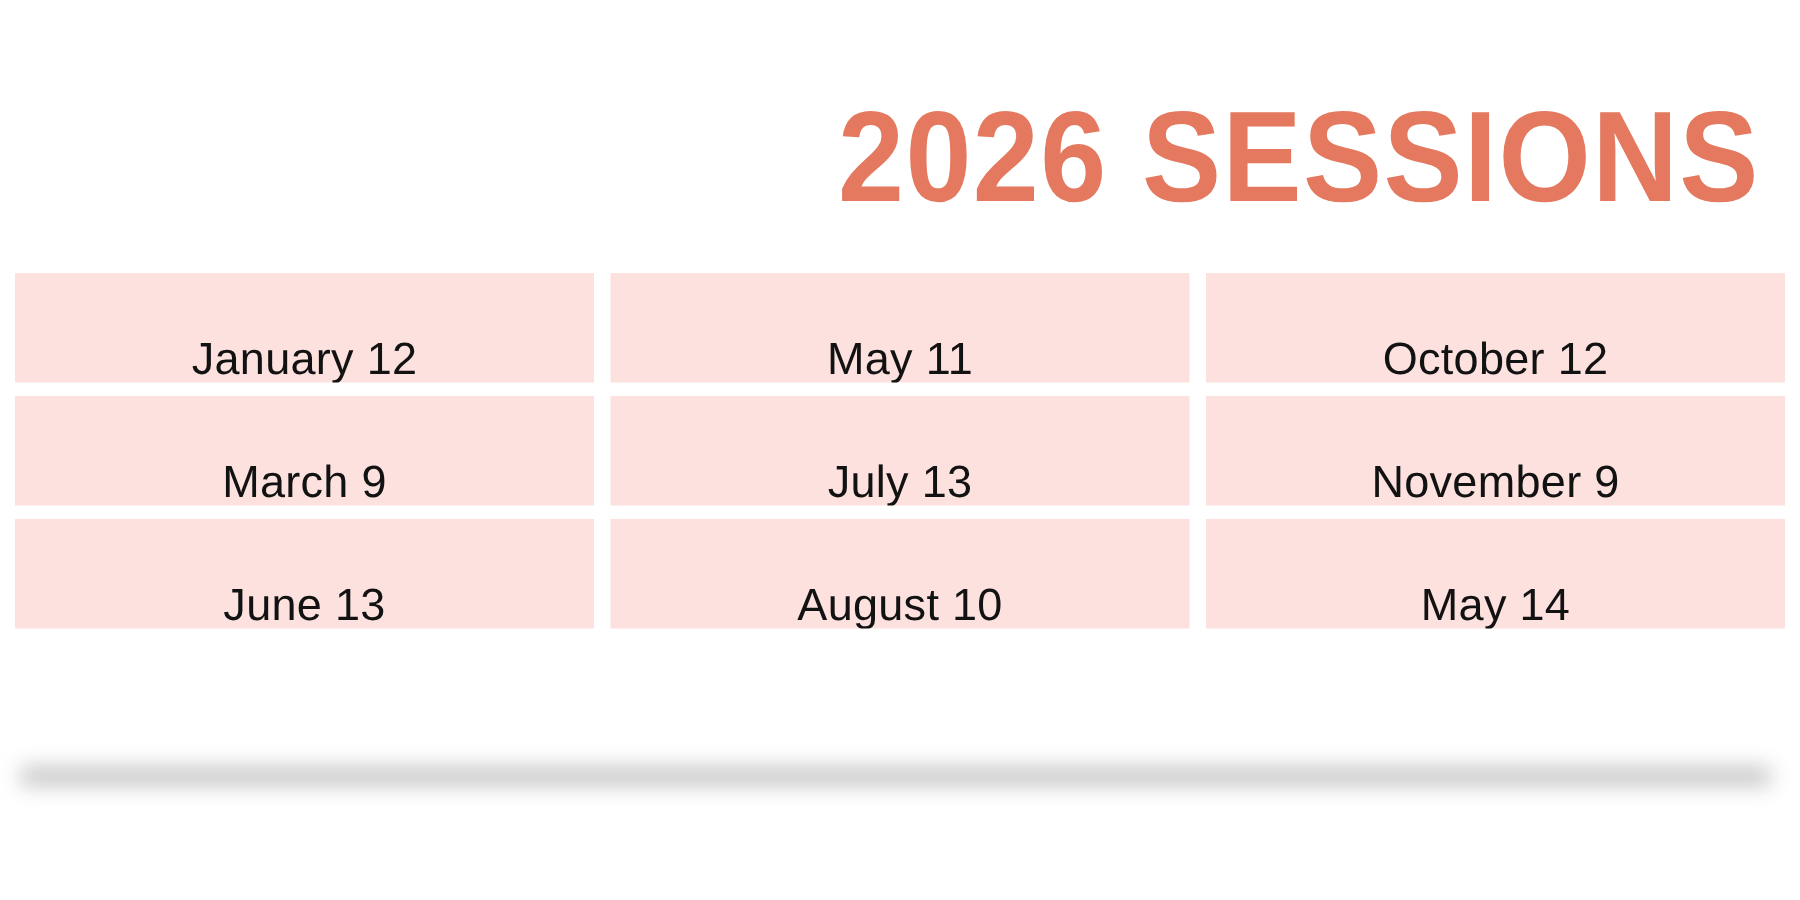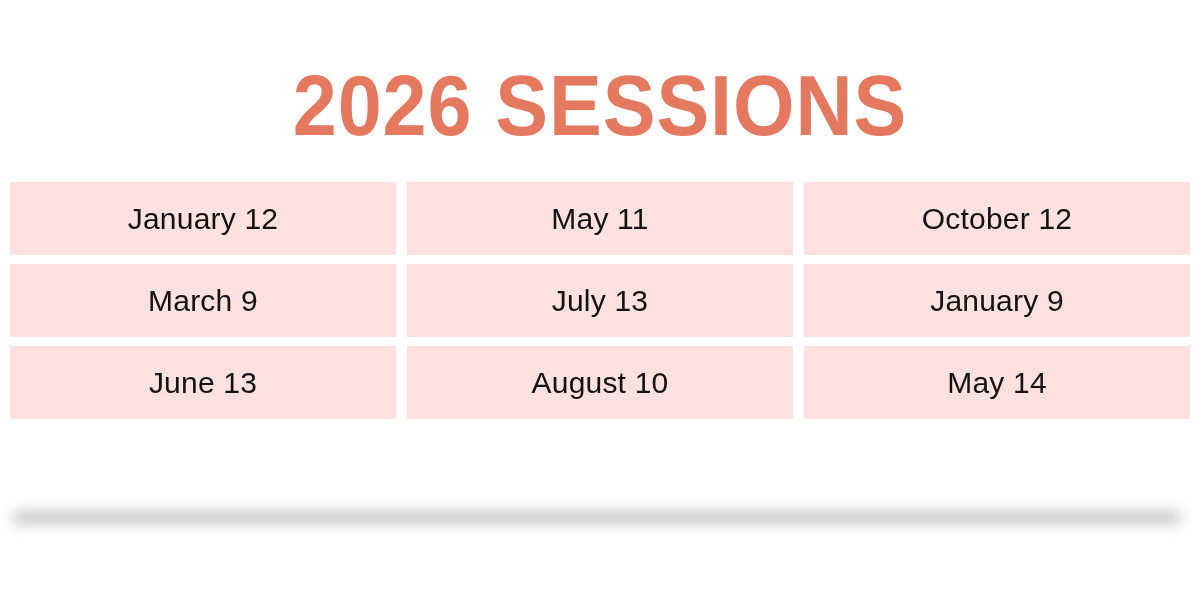--- a/index.html
+++ b/index.html
@@ -22,21 +22,21 @@
     background: #ffffff;
     box-sizing: border-box;
   }
 
   
   .title-block {
     position: absolute;
     left: 0;
     top: 62px;
     width: 1200px;
-    text-align: center;
+    text-align: right;
   }
 
   .poster-title {
     display: inline-block;
     margin: 0;
     font-family: "Liberation Sans", sans-serif;
     font-weight: 700;
     font-size: 86px;
     line-height: 1;
     letter-spacing: 1px;
@@ -55,21 +55,21 @@
     display: grid;
     grid-template-columns: repeat(3, 1fr);
     grid-auto-rows: 73px;
     column-gap: 11px;
     row-gap: 9px;
   }
 
   .session-cell {
     background: #fce1df;
     display: flex;
-    align-items: center;
+    align-items: flex-end;
     justify-content: center;
     overflow: hidden;
   }
 
   .session-cell-label {
     font-family: "Liberation Sans", sans-serif;
     font-weight: 400;
     font-size: 30px;
     line-height: 1;
     color: #121212;
@@ -111,21 +111,21 @@
       <span class="session-cell-label">October 12</span>
     </div>
 
     <div class="session-cell">
       <span class="session-cell-label">March 9</span>
     </div>
     <div class="session-cell">
       <span class="session-cell-label">July 13</span>
     </div>
     <div class="session-cell">
-      <span class="session-cell-label">January 9</span>
+      <span class="session-cell-label">November 9</span>
     </div>
 
     <div class="session-cell">
       <span class="session-cell-label">June 13</span>
     </div>
     <div class="session-cell">
       <span class="session-cell-label">August 10</span>
     </div>
     <div class="session-cell">
       <span class="session-cell-label">May 14</span>

